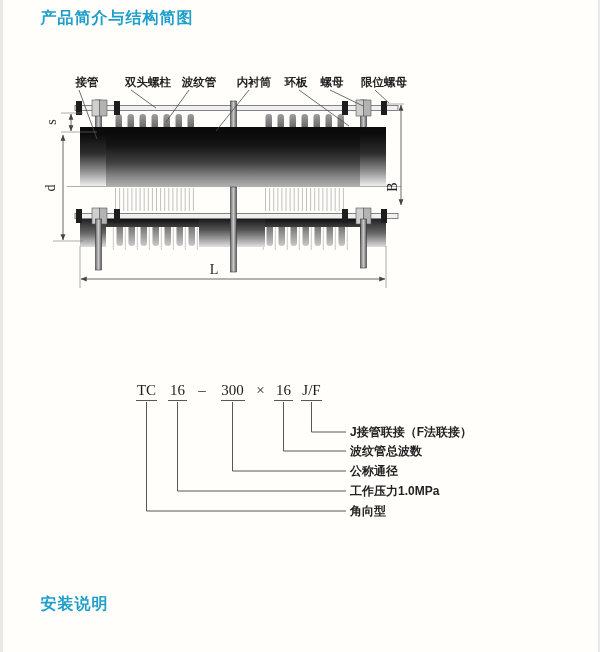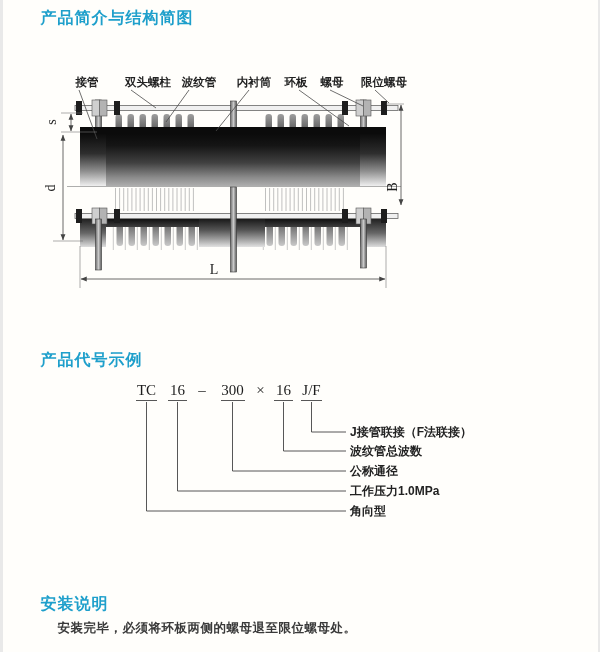--- a/index.html
+++ b/index.html
@@ -267,21 +267,20 @@
     <text class="part-label" text-anchor="middle" x="293" y="86">环板</text>
     <text class="part-label" text-anchor="middle" x="329" y="86">螺母</text>
     <text class="part-label" text-anchor="middle" x="381" y="86">限位螺母</text>
 
     <text class="dim-letter" x="51" y="124" transform="rotate(-90 51 122)" text-anchor="middle">s</text>
     <text class="dim-letter" x="49" y="191" transform="rotate(-90 49 188)" text-anchor="middle">d</text>
     <text class="dim-letter" x="391" y="190" transform="rotate(-90 391 187)" text-anchor="middle">B</text>
     <text class="dim-letter" x="211" y="274" text-anchor="middle">L</text>
   </svg>
 
-  <div class="heading" id="heading-code">产品代号示例</div>
 
   <svg id="code-svg" width="400" height="148" viewBox="100 376 400 148">
 
     <text class="code-seg" text-anchor="middle" x="143.5" y="395">TC</text>
     <text class="code-seg" text-anchor="middle" x="174.5" y="395">16</text>
     <text class="code-seg" text-anchor="middle" x="199" y="395">–</text>
     <text class="code-seg" text-anchor="middle" x="229.5" y="395">300</text>
     <text class="code-seg" text-anchor="middle" x="257.5" y="395">×</text>
     <text class="code-seg" text-anchor="middle" x="280.5" y="395">16</text>
     <text class="code-seg" text-anchor="middle" x="308.5" y="395">J/F</text>
@@ -304,15 +303,14 @@
 
     <text class="callout" x="347" y="436">J接管联接（F法联接）</text>
     <text class="callout" x="347" y="455">波纹管总波数</text>
     <text class="callout" x="347" y="475">公称通径</text>
     <text class="callout" x="347" y="495">工作压力1.0MPa</text>
     <text class="callout" x="347" y="515">角向型</text>
   </svg>
 
   <div class="heading" id="heading-install">安装说明</div>
 
-  <div class="para" id="install-line2">安装完毕，必须将环板两侧的螺母退至限位螺母处。</div>
 
 </div>
 
 </body></html>

